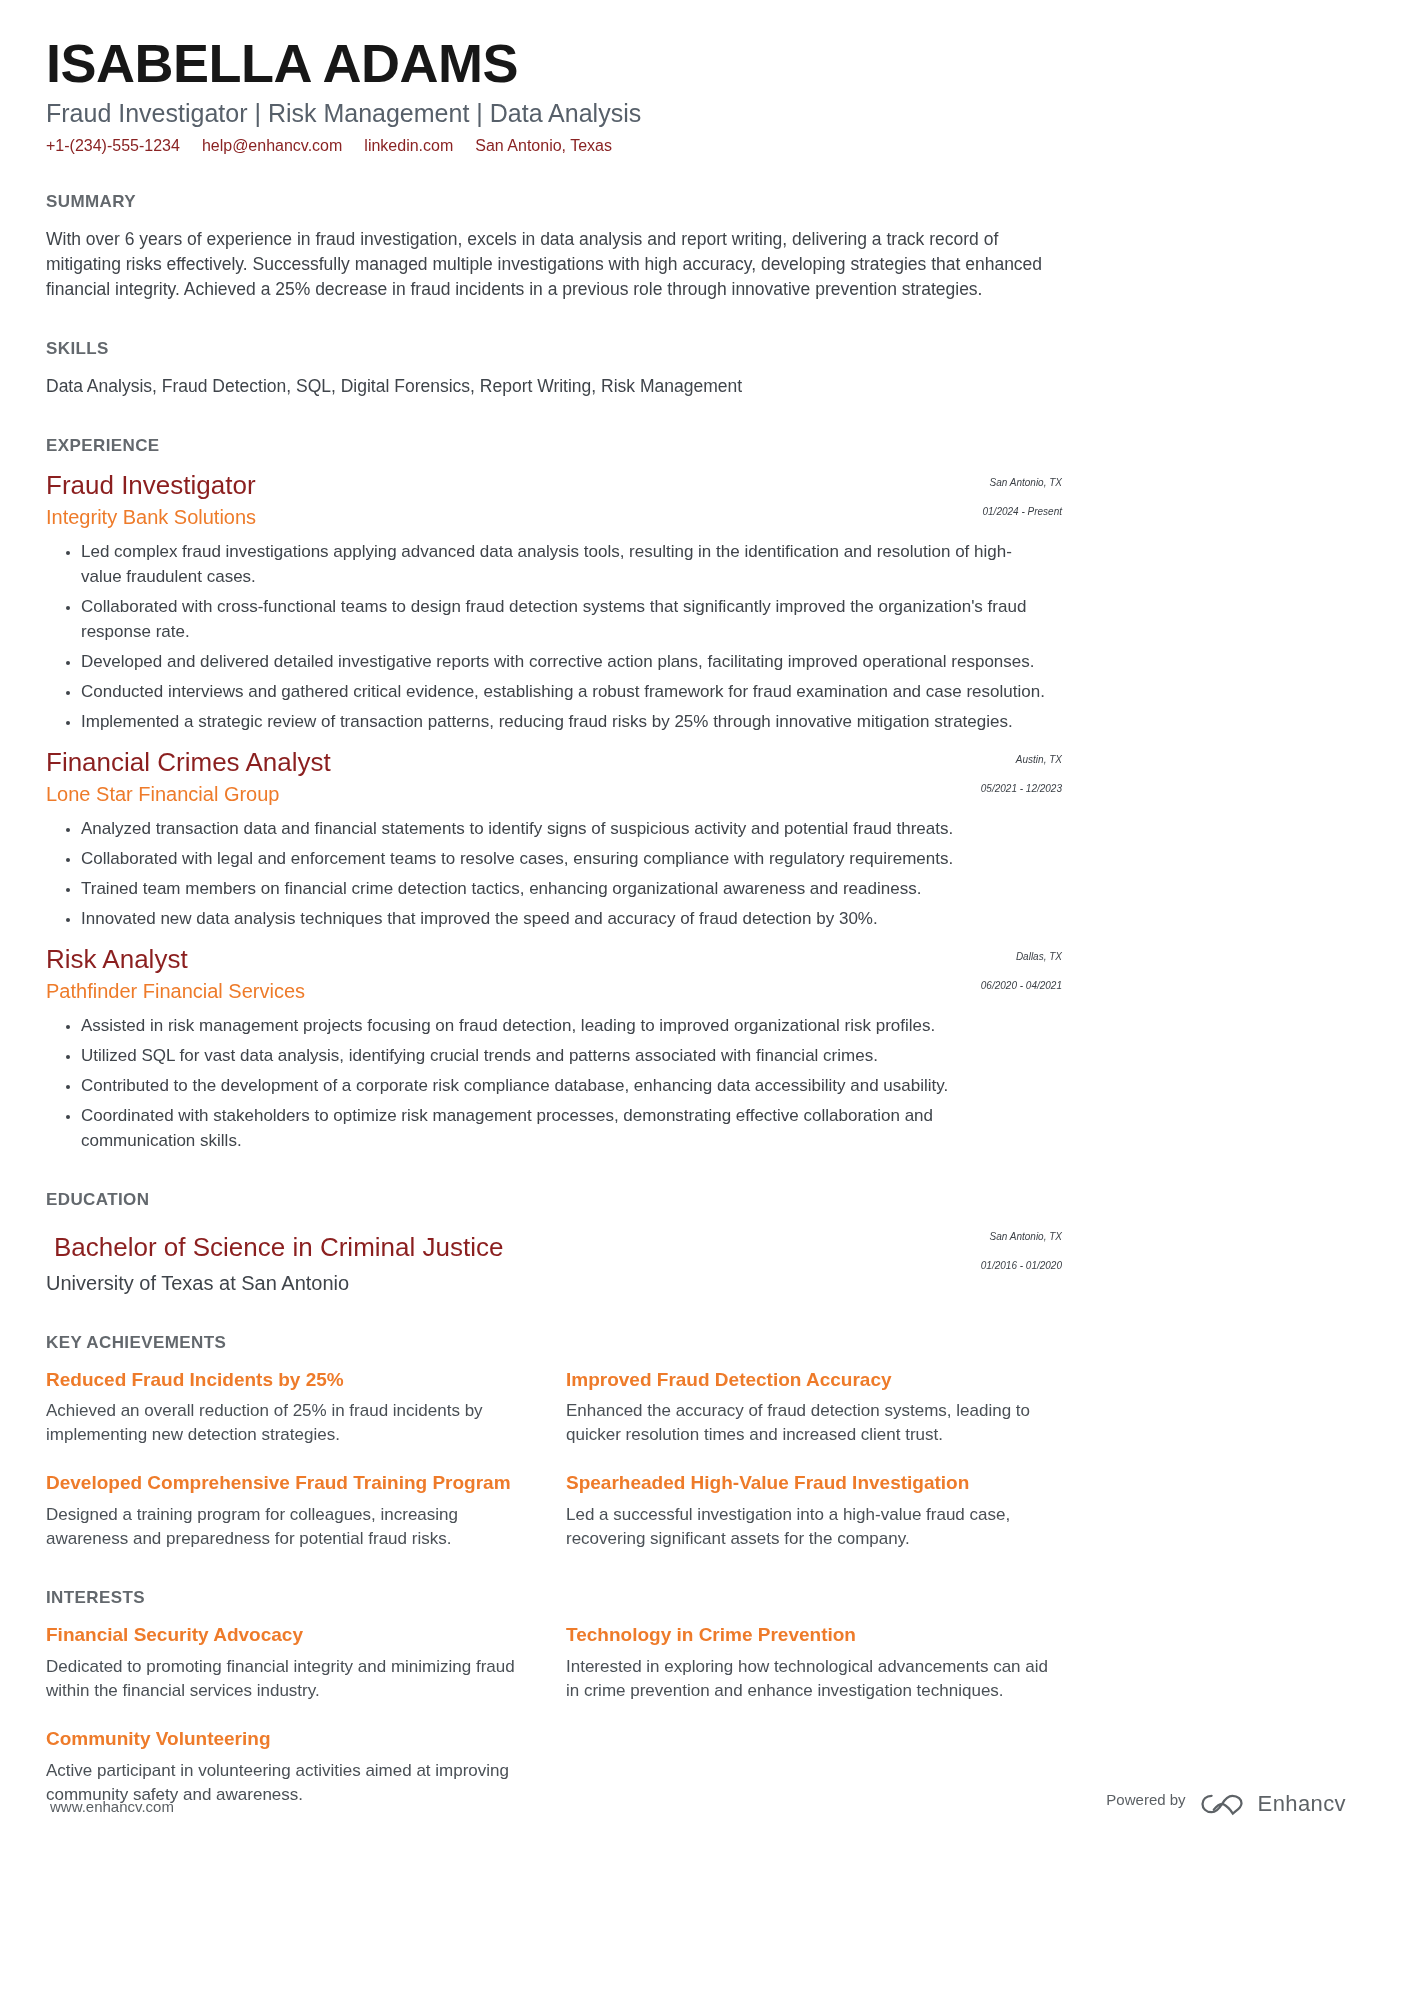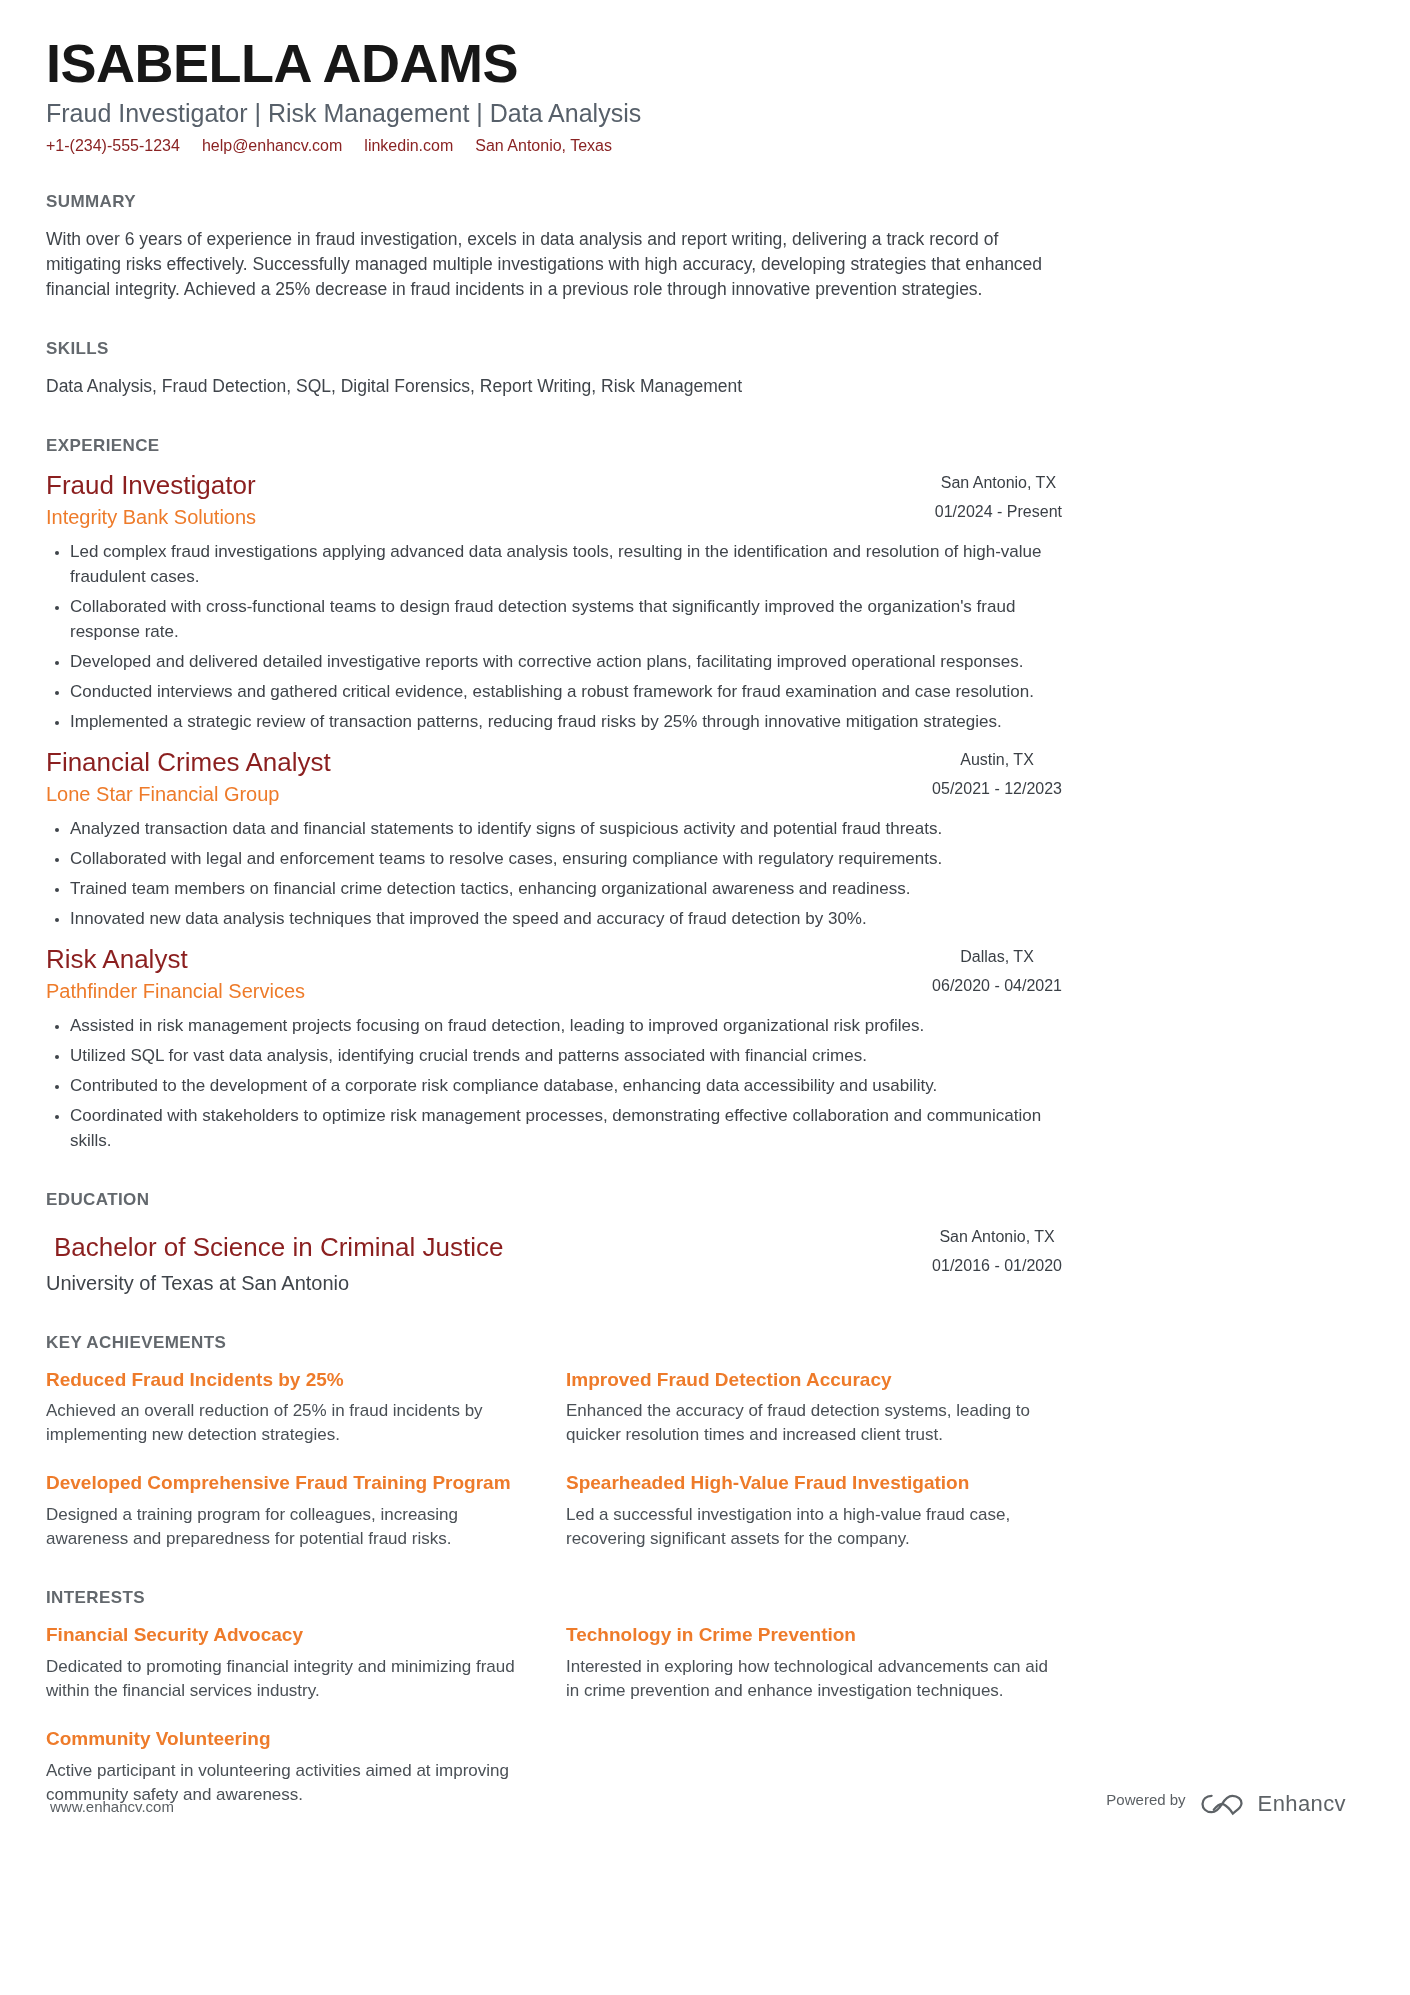--- a/index.html
+++ b/index.html
@@ -18,25 +18,25 @@
   .section { margin-top:37px; }
   .sec-h { margin:0 0 15px; font-size:17px; font-weight:700; letter-spacing:0.4px; color:#63686d; }
   .body-text { margin:0; font-size:17.5px; line-height:25px; color:#3f444a; }
 
   
   .job { margin-top:4px; }
   .job + .job { margin-top:14px; }
   .job-head { display:flex; justify-content:space-between; align-items:flex-start; }
   .job-title { margin:0; font-size:26px; line-height:1.15; font-weight:500; color:#8b1f1f; }
   .job-company { margin:4px 0 0; font-size:20px; line-height:1.2; font-weight:500; color:#ee7b2a; }
-  .job-meta { text-align:center; font-size:16px; color:#3a3f45; white-space:nowrap; padding-top:2px; }
+  .job-meta { text-align:right; font-size:10px; color:#3a3f45; white-space:nowrap; padding-top:2px;font-style:italic; }
   .job-meta .meta-line { line-height:20px; }
   .job-meta .meta-line + .meta-line { margin-top:9px; }
   ul.bullets { margin:10px 0 0; padding:0 0 0 24px; }
-  ul.bullets li { font-size:17px; line-height:25px; color:#3f444a; margin:0 0 5px; }
+  ul.bullets li { font-size:17px; line-height:25px; color:#3f444a; margin:0 11px 5px; }
   ul.bullets li::marker { color:#3f444a; font-size:14px; }
 
   
   .edu-degree { margin:8px; font-size:26px; line-height:1.15; font-weight:500; color:#8b1f1f; }
   .edu-school { margin:6px 0 0; font-size:20px; line-height:1.25; font-weight:400; color:#3f444a; }
 
   
   .grid2 { display:grid; grid-template-columns:1fr 1fr; column-gap:30px; row-gap:24px;gap:24px; }
   .block-title { margin:0 0 8px; font-size:19px; line-height:1.25; font-weight:700; color:#ee7b2a; }
   .block-text { margin:0; font-size:17px; line-height:24px; color:#4a5056; }

